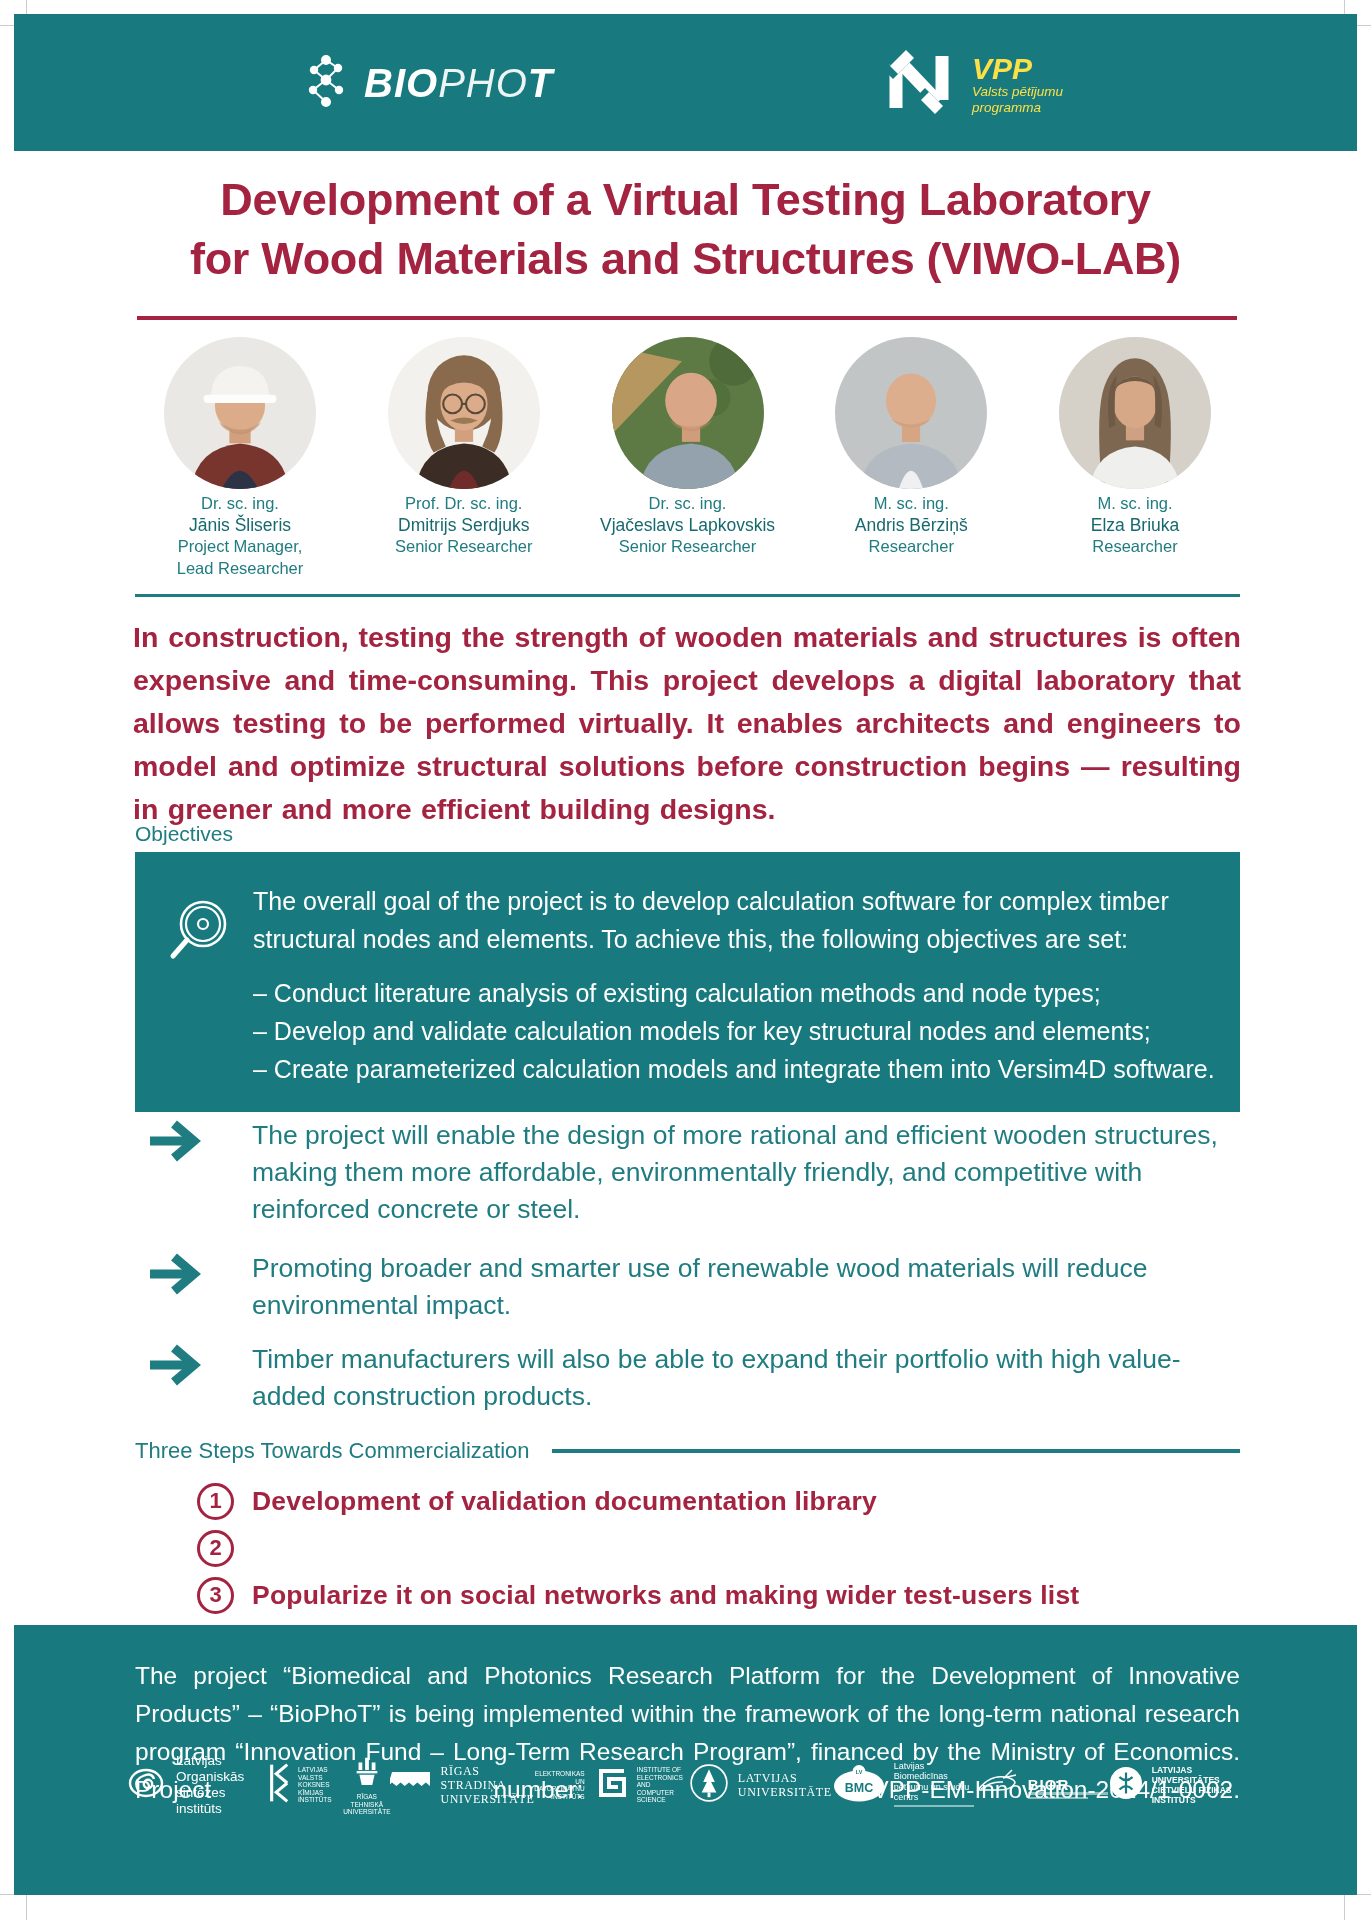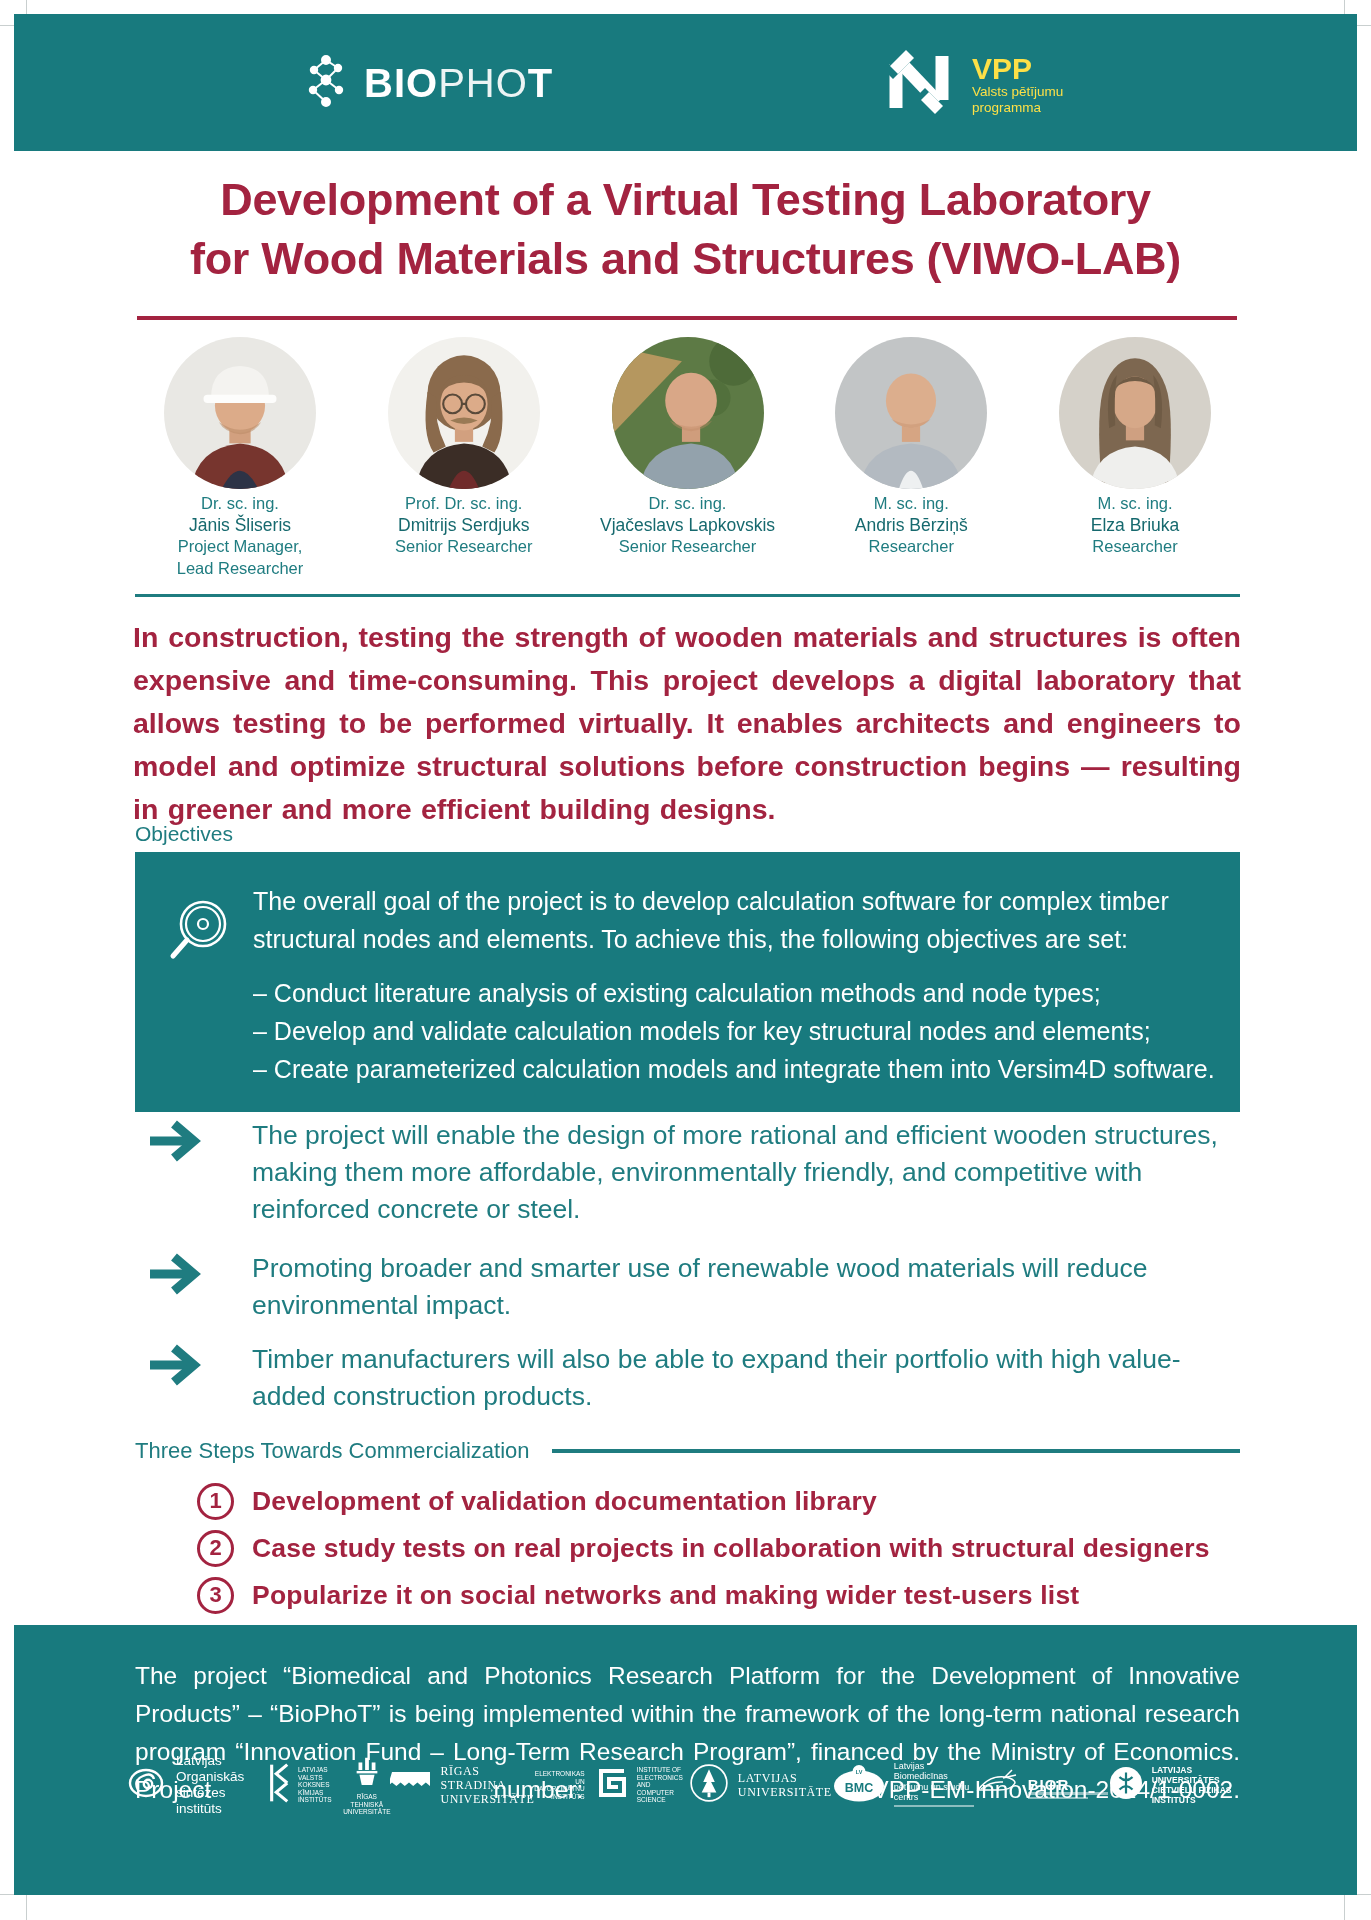--- a/index.html
+++ b/index.html
@@ -10,21 +10,21 @@
   html,body{margin:0;padding:0;}
   body{
     width:1371px;height:1920px;position:relative;background:#ffffff;
     font-family:"Liberation Sans", sans-serif;color:#222;overflow:hidden;
   }
   .abs{position:absolute;}
   
   .crop{position:absolute;background:#c9cfcf;}
   
   .band{background:var(--teal);}
-  .header-band{left:14px;top:14px;width:1343px;height:137px;}
+  .header-band{left:14px;top:14px;width:1343px;height:137px;font-style:italic;}
   .biophot{position:absolute;left:286px;top:38px;display:flex;align-items:center;gap:12px;color:#fff;}
   .biophot-word{font-size:40px;letter-spacing:1px;color:#fff;}
   .biophot-word .b{font-weight:700;}
   .biophot-word .l{font-weight:400;opacity:.92;}
   .vpp{position:absolute;left:866px;top:28px;display:flex;align-items:center;gap:14px;color:#fde047;}
   .vpp-text .acr{font-size:30px;font-weight:700;line-height:30px;}
   .vpp-text .sub{font-size:13.5px;line-height:16px;}
   
   .title{top:170px;left:0;width:100%;text-align:center;color:var(--maroon);
          font-size:45px;line-height:59px;font-weight:700;letter-spacing:-0.3px;}
@@ -311,21 +311,20 @@
   <span class="steps-label">Three Steps Towards Commercialization</span>
   <span class="steps-rule"></span>
 </div>
 <div class="abs steps">
   <div class="step">
     <span class="step-badge">1</span>
     <span class="step-text">Development of validation documentation library</span>
   </div>
   <div class="step">
     <span class="step-badge">2</span>
-    <span class="step-text">Case study tests on real projects in collaboration with structural designers</span>
   </div>
   <div class="step">
     <span class="step-badge">3</span>
     <span class="step-text">Popularize it on social networks and making wider test-users list</span>
   </div>
 </div>
 
 <div class="abs band footer-band">
   <div class="footer-text">The project “Biomedical and Photonics Research Platform for the Development of Innovative Products” – “BioPhoT” is being implemented within the framework of the long-term national research program “Innovation Fund – Long-Term Research Program”, financed by the Ministry of Economics. Project number: IVPP-EM-Innovation-2024/1-0002.</div>
 

